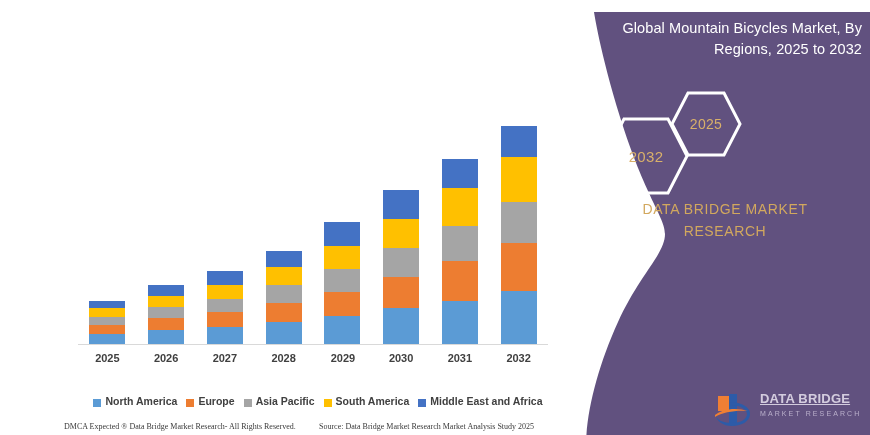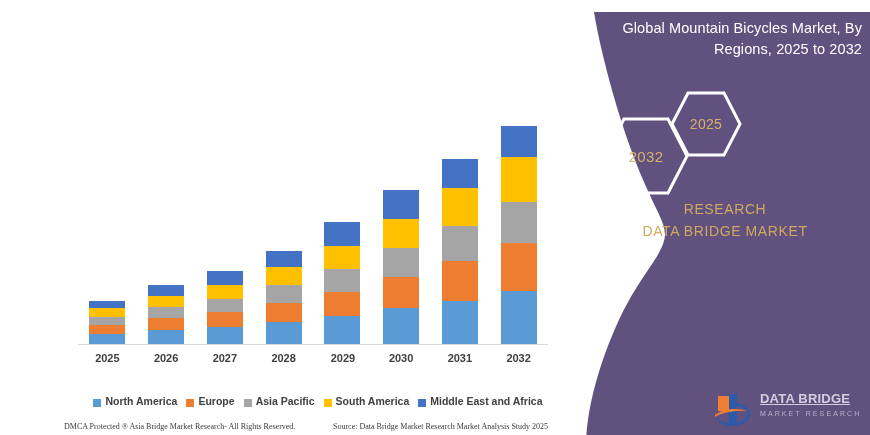--- a/index.html
+++ b/index.html
@@ -89,21 +89,21 @@
   .legend-label{font-size:10.5px;color:#404040;font-weight:bold;white-space:nowrap;}
 
   .footer{
     position:absolute;left:0;top:410px;width:620px;height:20px;
   }
   .footer-left{
     position:absolute;left:64px;top:0;font-size:8px;color:#3a3a3a;
     font-family:"Liberation Serif", serif;white-space:nowrap;
   }
   .footer-right{
-    position:absolute;left:333px;top:0;font-size:8px;color:#3a3a3a;
+    position:absolute;left:319px;top:0;font-size:8px;color:#3a3a3a;
     font-family:"Liberation Serif", serif;white-space:nowrap;
   }
 </style>
 </head>
 <body>
 
 <div id="canvas">
 
   <svg class="purple-panel" viewBox="0 0 870 435" preserveAspectRatio="none">
     <path id="purple-shape" d="M 870 0 L 594 0 C 594 0 600 40 620 105 C 645 185 665 205 665 222 C 665 242 640 262 618 310 C 598 354 586 400 586 435 L 870 435 Z" fill="#61517f"></path>
@@ -121,22 +121,22 @@
       </div>
       <div class="hex hex-2025">
         <svg viewBox="0 0 72 68" width="72" height="68">
           <polygon points="18,3 54,3 70,34 54,65 18,65 2,34" fill="none" stroke="#ffffff" stroke-width="3"></polygon>
         </svg>
         <div class="hextext">2025</div>
       </div>
     </div>
 
     <div class="brand">
+      <div>DATA BRIDGE MARKET</div>
       <div>RESEARCH</div>
-      <div>DATA BRIDGE MARKET</div>
     </div>
   </div>
 
   <div class="logo">
     <svg class="logo-mark" viewBox="0 0 44 40">
       <rect x="6" y="6" width="11" height="15" fill="#ef7f34"></rect>
       <path d="M17 4 L25 4 L25 34 L17 34 Z" fill="#2d5ba8"></path>
       <path d="M17 12 C31 12 38 18 38 24 C38 31 30 36 20 36 C11 36 4 31 4 25 C4 30 12 33 20 33 C29 33 35 29 35 24 C35 19 28 15 17 15 Z" fill="#2d5ba8"></path>
       <path d="M3 25 C10 19 24 17 36 21 C24 20 11 22 3 27 Z" fill="#ef7f34"></path>
     </svg>
@@ -234,17 +234,17 @@
         <span class="legend-swatch" style="background: rgb(255, 192, 0);"></span>
         <span class="legend-label">South America</span>
       </div>
       <div class="legend-item">
         <span class="legend-swatch" style="background: rgb(68, 114, 196);"></span>
         <span class="legend-label">Middle East and Africa</span>
       </div>
     </div>
 
   <div class="footer">
-    <div class="footer-left">DMCA Protected ® Asia Bridge Market Research-  All Rights Reserved.</div>
+    <div class="footer-left">DMCA Expected ® Data Bridge Market Research-  All Rights Reserved.</div>
     <div class="footer-right">Source: Data Bridge Market Research  Market Analysis Study 2025</div>
   </div>
 
 </div>
 
 </body></html>

